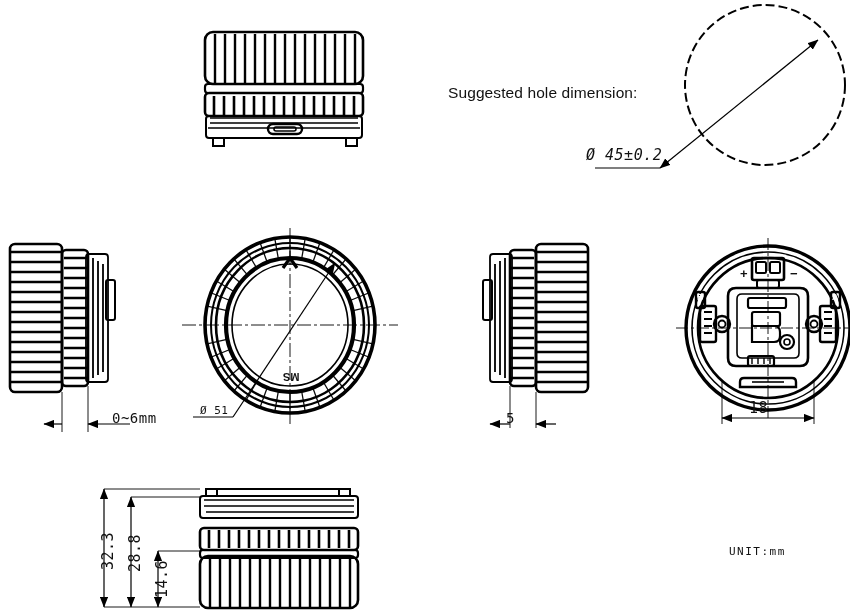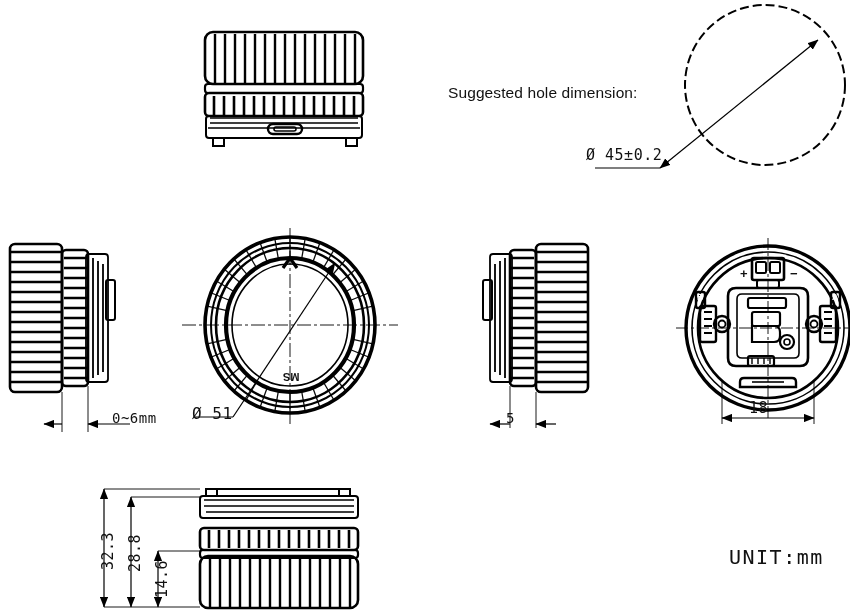--- a/index.html
+++ b/index.html
@@ -232,37 +232,37 @@
     <g>
       <line x1="490" y1="424" x2="510" y2="424" stroke-width="1.2" marker-start="url(#arS)"></line>
       <line x1="536" y1="424" x2="556" y2="424" stroke-width="1.2" marker-start="url(#arS)"></line>
     </g>
 
   </g>
 </svg>
 
 <div class="lbl note" style="left:448px;top:84px;font-size:15.5px;">Suggested hole dimension:</div>
 
-<div class="lbl dim" style="left:586px;top:146px;font-size:15px;">Ø 45±0.2</div>
+<div class="lbl dim" style="left:586px;top:146px;font-size:15px;font-style:italic;">Ø 45±0.2</div>
 
 <div class="lbl dim" style="left:72px;top:410px;font-size:14px;margin-left:40px;">0~6mm</div>
 
-<div class="lbl dim" style="left:192px;top:404px;font-size:16px;">Ø 51</div>
+<div class="lbl dim" style="left:200px;top:404px;font-size:11px;">Ø 51</div>
 
 <div class="lbl dim" style="left:506px;top:410px;font-size:14px;">5</div>
 
 <div class="lbl dim" style="left:749px;top:399px;font-size:15px;">18</div>
 
 <div class="lbl dim vert" style="left:99px;top:570px;font-size:15px;transform:rotate(-90deg);">32.3</div>
 
 <div class="lbl dim vert" style="left:126px;top:572px;font-size:15px;transform:rotate(-90deg);">28.8</div>
 
 <div class="lbl dim vert" style="left:153px;top:598px;font-size:15px;transform:rotate(-90deg);">14.6</div>
 
-<div class="lbl dim" style="left:729px;top:545px;font-size:20px;letter-spacing:1.5px;">UNIT:mm</div>
+<div class="lbl dim" style="left:729px;top:545px;font-size:11px;letter-spacing:1.5px;">UNIT:mm</div>
 
 <div class="lbl" style="left:283px;top:371px;font-size:11px;font-weight:bold;transform:rotate(180deg);">MS</div>
 
 <div class="lbl" style="left:740px;top:266px;font-size:13px;font-weight:bold;">+</div>
 
 <div class="lbl" style="left:790px;top:266px;font-size:13px;font-weight:bold;">−</div>
 
 <div class="lbl" style="left:697px;top:292px;font-size:9px;font-weight:bold;color:#fff;">B</div>
 
 <div class="lbl" style="left:832px;top:292px;font-size:9px;font-weight:bold;color:#fff;">A</div>

